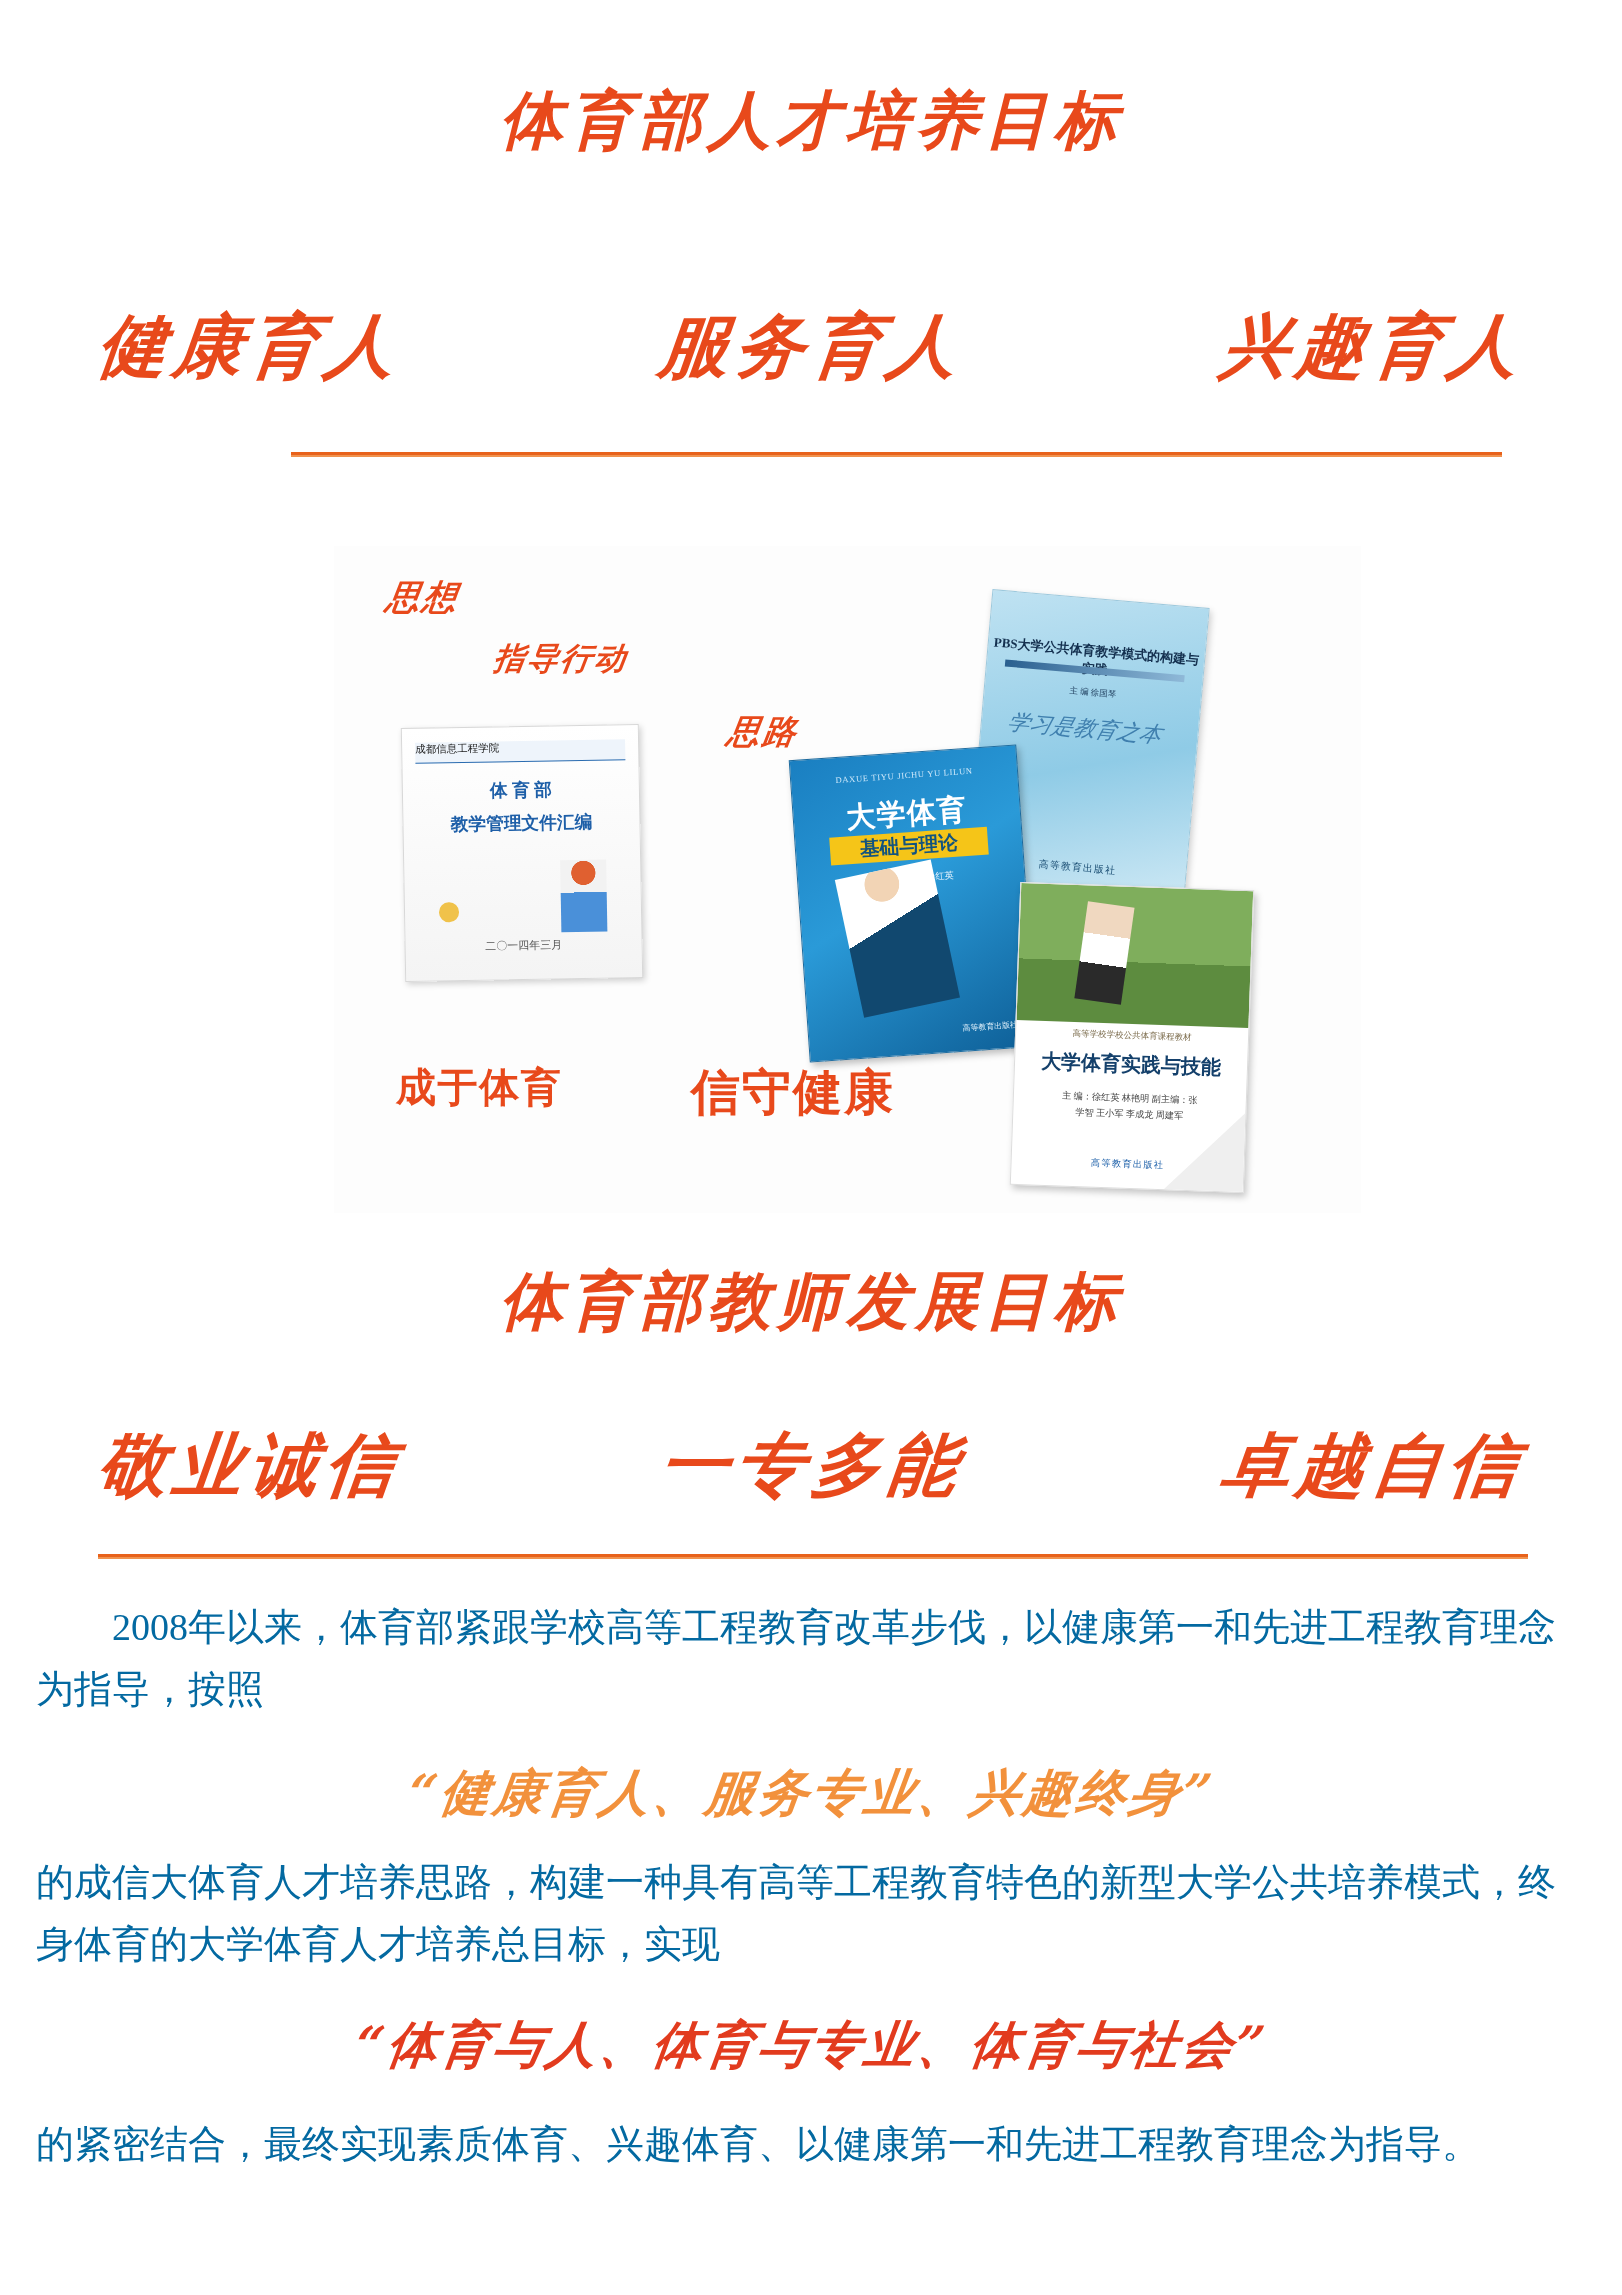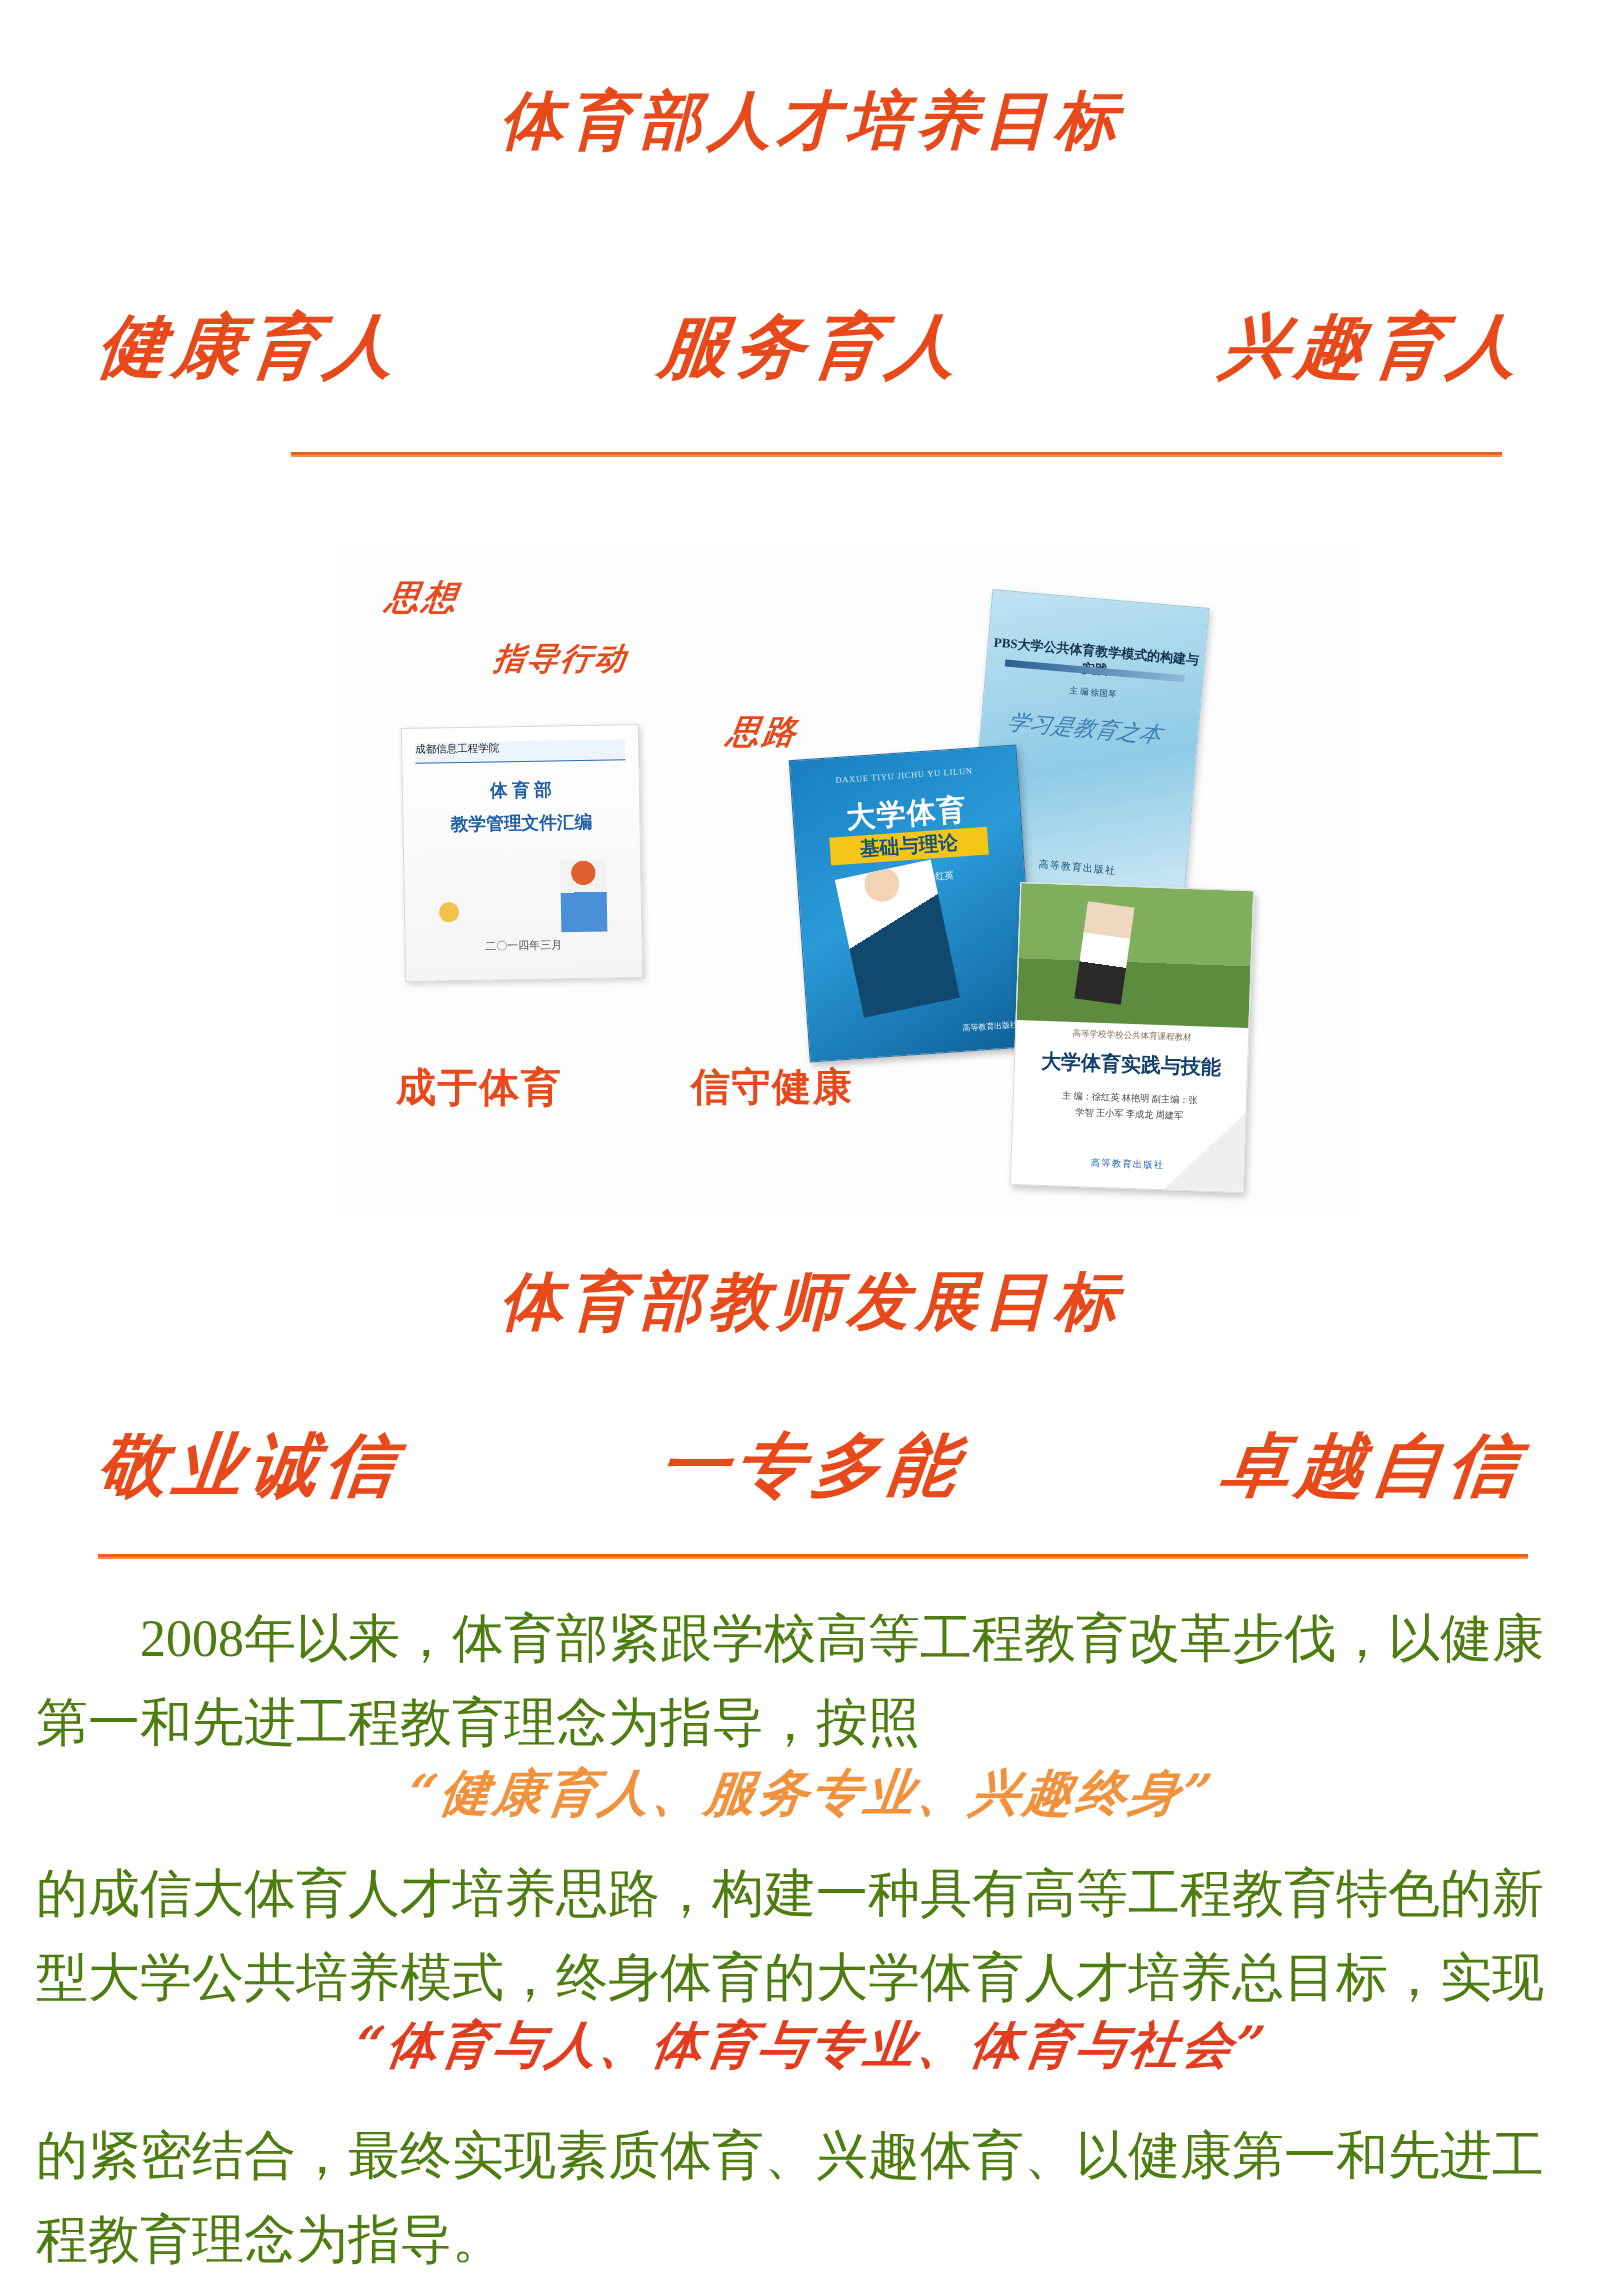--- a/index.html
+++ b/index.html
@@ -78,21 +78,21 @@
     font-style: italic;
     white-space: nowrap;
     letter-spacing: 0.08em;
     transform: skewX(-8deg);
   }
   .lbl-sixiang   { top: 29.4px;  left: 52px;  font-size: 34px; }
   .lbl-zhidao    { top: 92px; left: 160px; font-size: 31px; }
   .lbl-silu      { top: 164px; left: 393px; font-size: 33px; }
   .lbl-juedin    { top: 245px; left: 468px; font-size: 31px; }
   .lbl-chengyu   { top: 514px; left: 62px;  font-size: 40px; font-style: normal; transform: none; letter-spacing: 0.04em;}
-  .lbl-xinshou   { top: 514px; left: 357px; font-size: 39px; font-style: normal; transform: none; letter-spacing: 0.04em;}
+  .lbl-xinshou   { top: 514px; left: 357px; font-size: 49px; font-style: normal; transform: none; letter-spacing: 0.04em;}
 
   
   .book-binder {
     position: absolute;
     top: 180px; left: 69px;
     width: 236px; height: 252px;
     background: linear-gradient(180deg,#ffffff 0%,#f4f4f4 100%);
     border: 1.3px solid #d8d8d8;
     box-shadow: 2px 2.6px 5.9px rgba(0,0,0,.18);
     transform: rotate(-1deg);
@@ -255,23 +255,23 @@
     top: 1554px;
     left: 98px;
     width: 1430px;
   }
 
   
   .body-text {
     position: absolute;
     left: 36px;
     width: 1554px;
-    font-size: 52px;
+    font-size: 38px;
     line-height: 1.62;
-    color: #4d7c0f;
+    color: #0369a1;
     font-family: "Liberation Serif", serif;
   }
   .p1 { top: 1597px; }
   .indent { text-indent: 2em; display: block; }
 
   .quote {
     position: absolute;
     left: 0; width: 1623px;
     text-align: center;
     font-family: "DejaVu Serif", serif;

